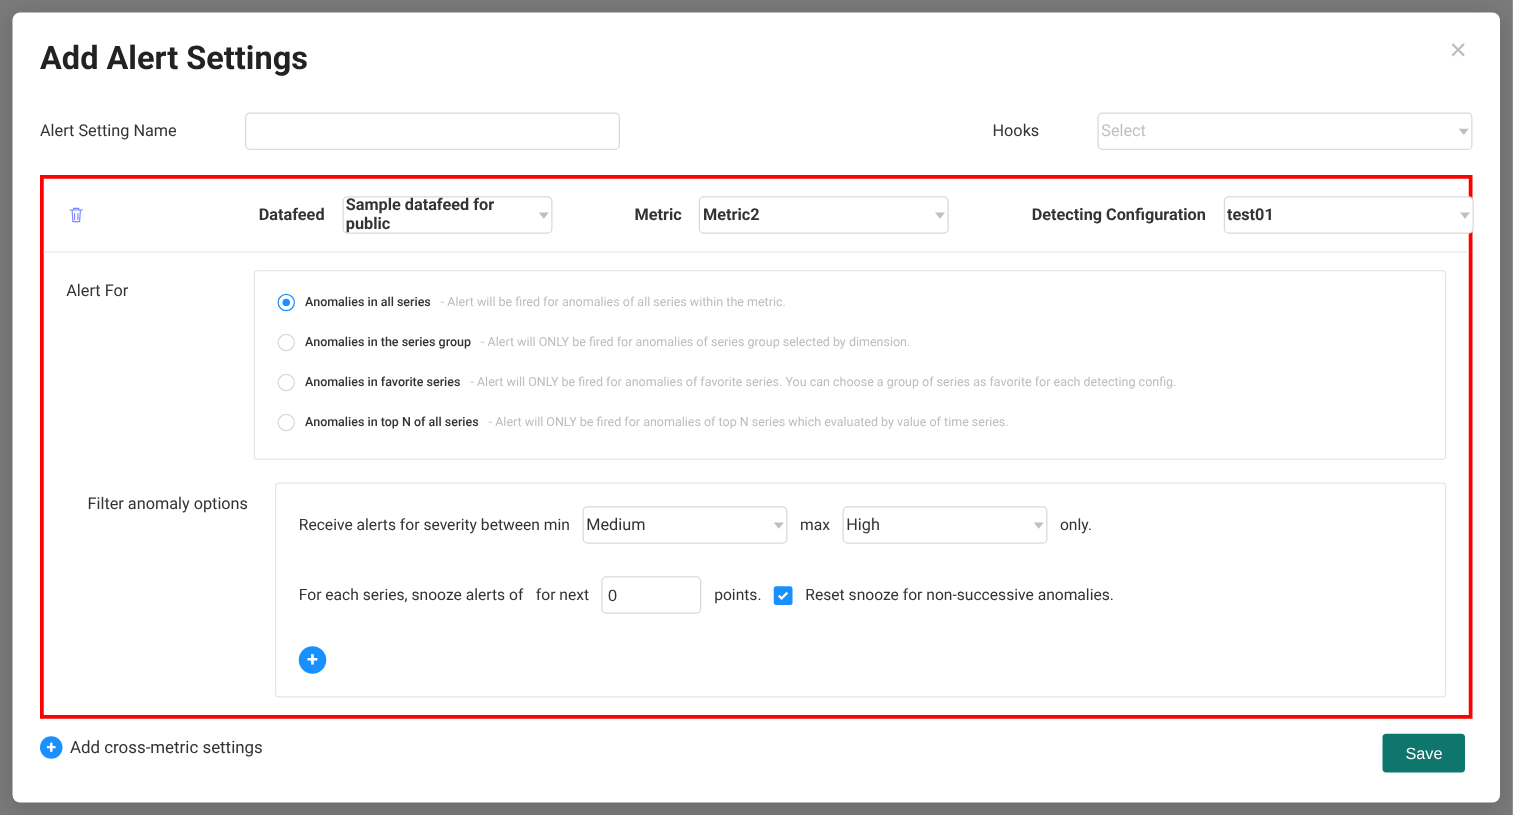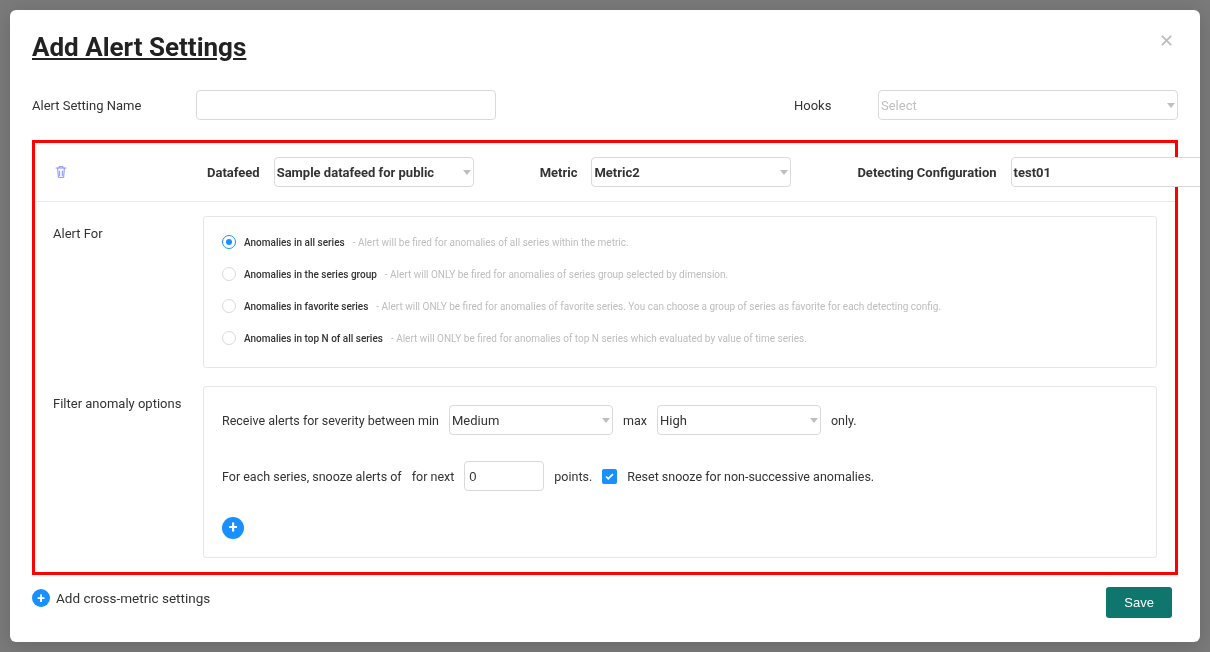--- a/index.html
+++ b/index.html
@@ -22,21 +22,20 @@
     border-radius: 6px;
     box-shadow: 0 4px 20px rgba(0,0,0,0.15);
     padding: 22px 22px 18px 22px;
     overflow: hidden;
   }
   .modal-title {
     font-size: 26px;
     font-weight: 700;
     color: #222;
     margin: 0 0 28px 0;
-    text-decoration: underline;
   }
   .close-x {
     position: absolute;
     top: 22px; right: 26px;
     color: #bdbdbd;
     font-size: 18px;
     cursor: pointer;
     line-height: 1;
   }
   
@@ -247,21 +246,21 @@
 
     <div class="red-panel">
 
       <div class="panel-row1">
         <svg class="trash" viewBox="0 0 24 24">
           <path d="M4 6h16M9 6V4h6v2M7 6l1 14h8l1-14M10 10v8M14 10v8"></path>
         </svg>
 
         <div class="fieldgroup">
           <span class="lbl">Datafeed</span>
-          <div class="select" style="width:200px;gap:10px;">
+          <div class="select" style="width:168px;gap:10px;">
             <span>Sample datafeed for public</span>
             <span class="chev"></span>
           </div>
         </div>
 
         <div style="flex:0 0 30px"></div>
 
         <div class="fieldgroup">
           <span class="lbl">Metric</span>
           <div class="select" style="width:200px;">
@@ -302,21 +301,21 @@
           </div>
           <div class="radio-line">
             <span class="radio"></span>
             <span class="radio-title">Anomalies in top N of all series</span>
             <span class="radio-desc"> - Alert will ONLY be fired for anomalies of top N series which evaluated by value of time series.</span>
           </div>
 
         </div>
       </div>
 
-      <div class="section" style="padding-top:4px;">
+      <div class="section" style="padding-top:4px;margin-left:17px;">
         <div class="section-label">Filter anomaly options</div>
         <div class="card">
 
           <div class="filter-line">
             <span>Receive alerts for severity between min</span>
             <div class="select small-select">
               <span>Medium</span>
               <span class="chev"></span>
             </div>
             <span>max</span>

